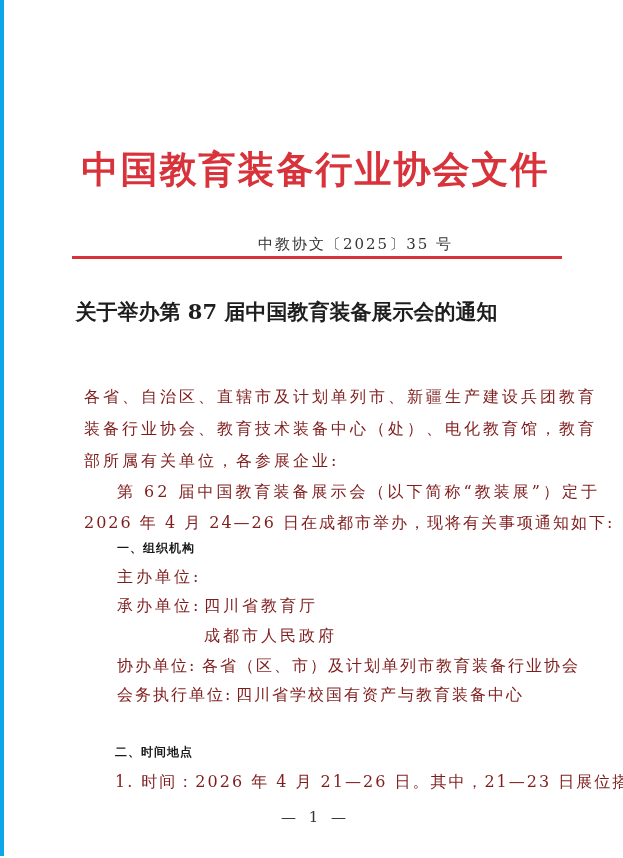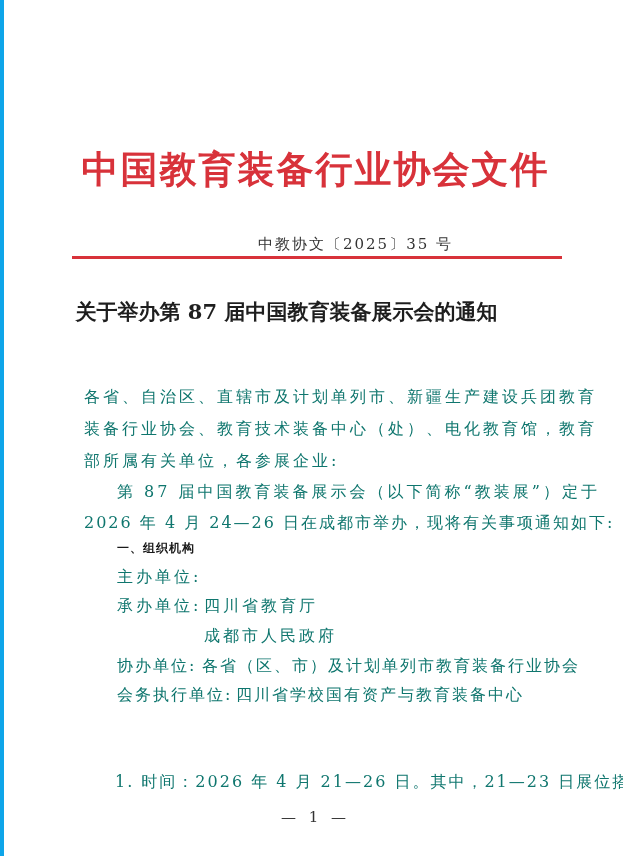--- a/index.html
+++ b/index.html
@@ -62,21 +62,21 @@
       font-family: "DejaVu Serif", "Liberation Serif", serif;
       font-weight: bold;
       font-size: 21px;
       color: #1e1e1e;
       line-height: 28px;
     }
     .line {
       position: absolute;
       font-size: 16px;
       line-height: 22px;
-      color: #0f766e;
+      color: #7f1d1d;
       white-space: nowrap;
       letter-spacing: 3px;
     }
     .section-head {
       position: absolute;
       font-family: "DejaVu Sans", "Liberation Sans", sans-serif;
       font-weight: bold;
       font-size: 12px;
       line-height: 22px;
       color: #1a1a1a;
@@ -103,33 +103,34 @@
   <div class="doc-number">中教协文〔2025〕35 号</div>
 
   <div class="red-rule"></div>
 
   <div class="title">关于举办第 87 届中国教育装备展示会的通知</div>
 
   <div class="line" style="left:80px; top:386px;">各省、自治区、直辖市及计划单列市、新疆生产建设兵团教育</div>
   <div class="line" style="left:80px; top:418px;">装备行业协会、教育技术装备中心（处）、电化教育馆，教育</div>
   <div class="line" style="left:80px; top:450px;">部所属有关单位，各参展企业:</div>
 
-  <div class="line" style="left:113px; top:481px;">第 87 届中国教育装备展示会（以下简称“教装展”）定于</div>
+  <div class="line" style="left:113px; top:481px;">第 62 届中国教育装备展示会（以下简称“教装展”）定于</div>
   <div class="line" style="left:80px; top:512px; letter-spacing:2px;">2026 年 4 月 24—26 日在成都市举办，现将有关事项通知如下:</div>
 
   <div class="section-head" style="left:113px; top:537px;">一、组织机构</div>
 
   <div class="line" style="left:113px; top:566px;">主办单位:</div>
 
   <div class="line" style="left:113px; top:595px;">承办单位:</div>
   <div class="line" style="left:200px; top:595px;">四川省教育厅</div>
   <div class="line" style="left:200px; top:625px;">成都市人民政府</div>
 
   <div class="line" style="left:113px; top:655px; letter-spacing:2px;">协办单位:</div>
   <div class="line" style="left:198px; top:655px; letter-spacing:2px;">各省（区、市）及计划单列市教育装备行业协会</div>
 
   <div class="line" style="left:113px; top:684px; letter-spacing:2px;">会务执行单位:</div>
   <div class="line" style="left:232px; top:684px; letter-spacing:2px;">四川省学校国有资产与教育装备中心</div>
 
+  <div class="section-head" style="left:111px; top:741px;">二、时间地点</div>
   <div class="line" style="left:111px; top:771px; letter-spacing:2px;">1. 时间：2026 年 4 月 21—26 日。其中，21—23 日展位搭</div>
 
   <div class="page-number">— 1 —</div>
 </div>
 
 </body></html>

